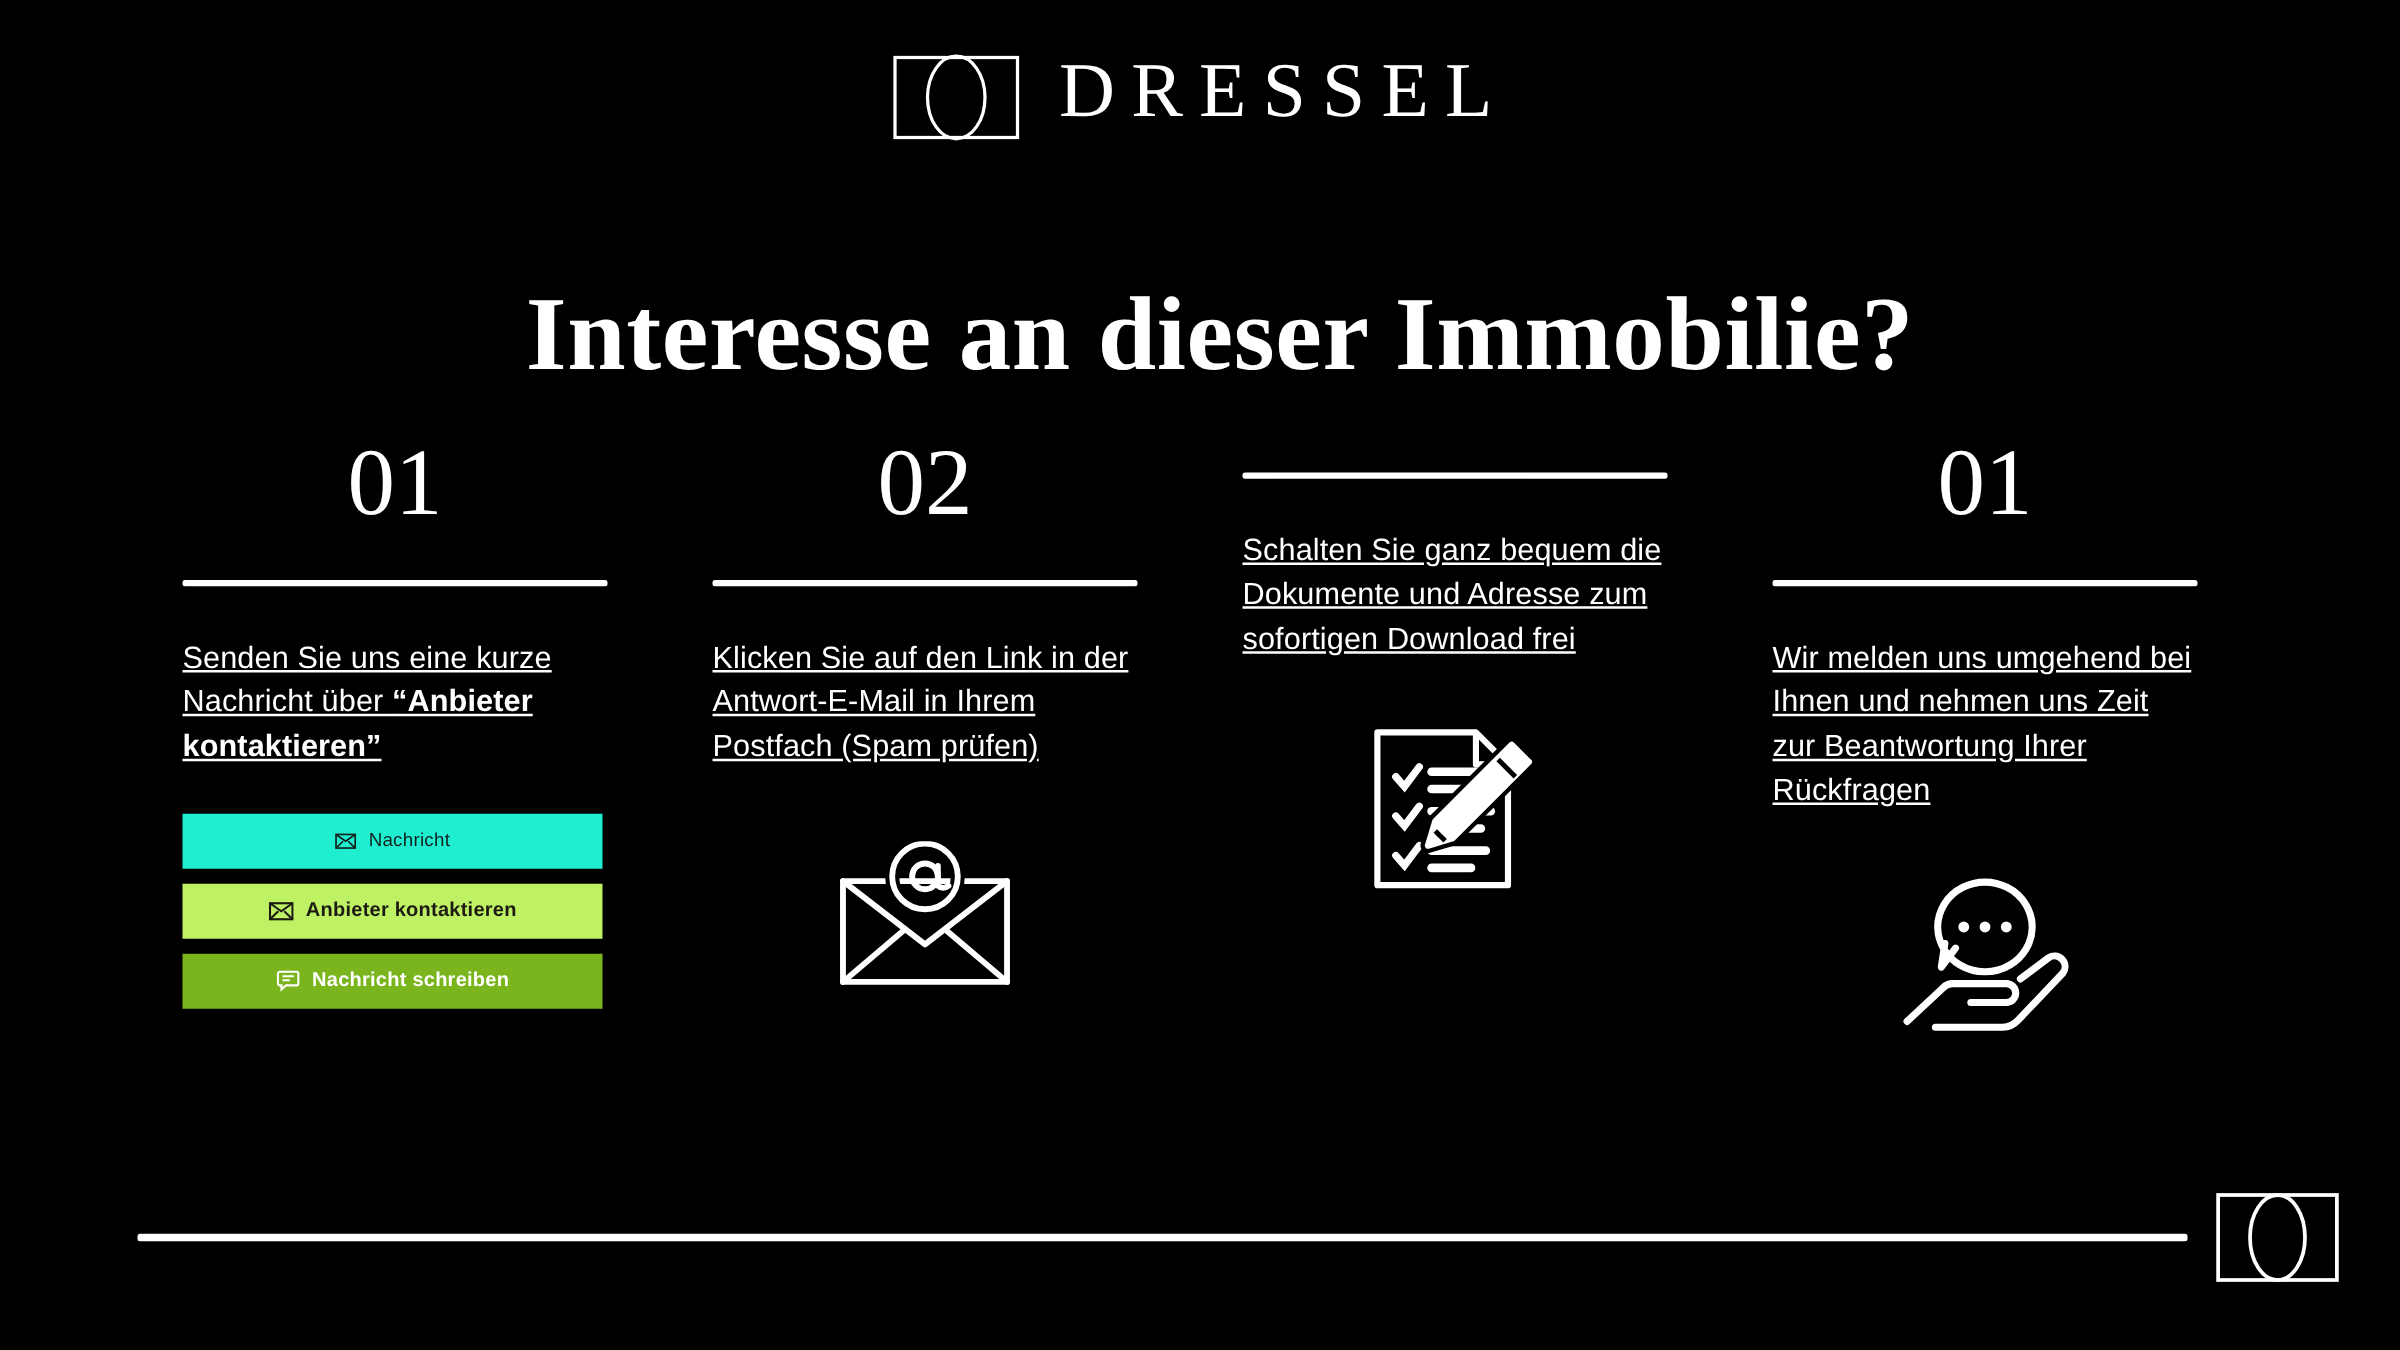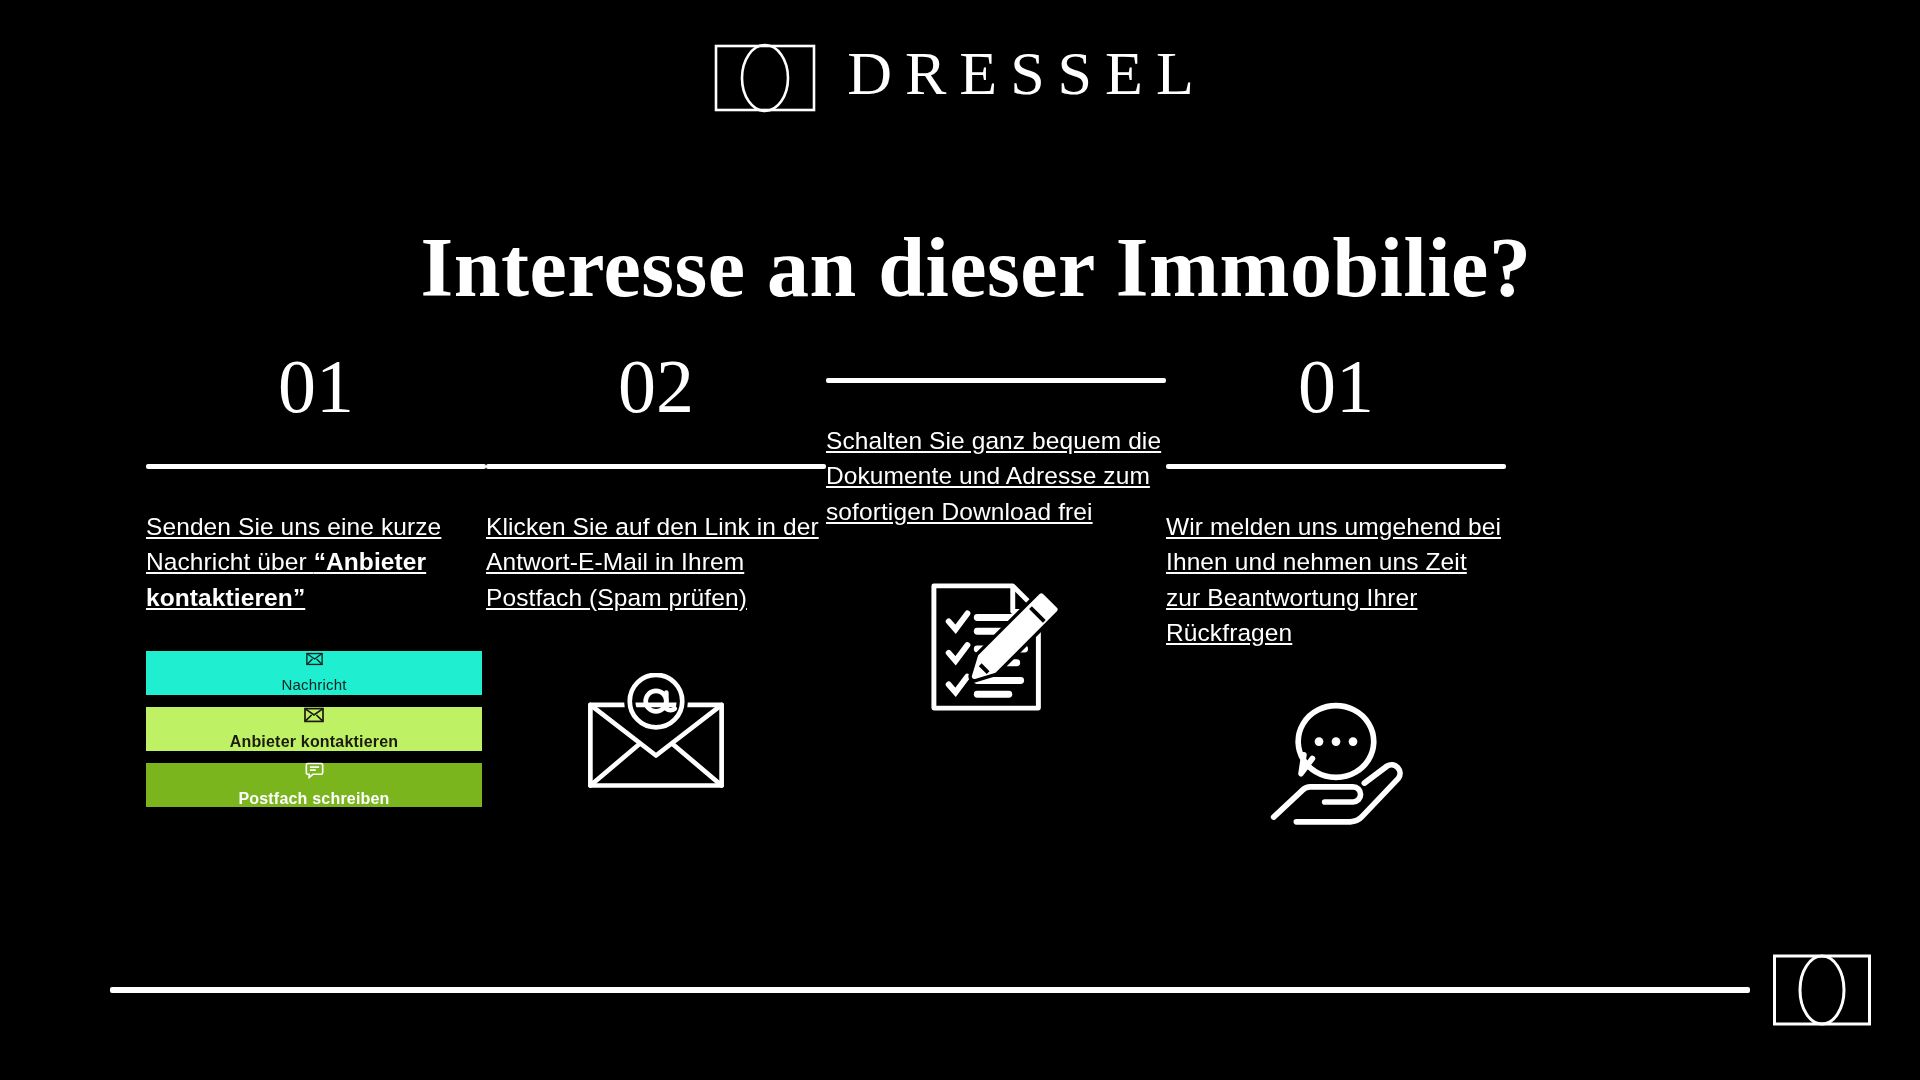--- a/index.html
+++ b/index.html
@@ -57,20 +57,21 @@
     color: #ffffff;
   }
 
   
   .steps {
     position: absolute;
     top: 348px;
     left: 146px;
     width: 1660px;
     display: flex;
+    gap: 84px;
   }
   .step {
     width: 340px;
     flex: 0 0 340px;
     display: flex;
     flex-direction: column;
   }
   .step-number {
     font-family: "Liberation Serif", serif;
     font-size: 76px;
@@ -111,21 +112,20 @@
   .btn {
     height: 44px;
     display: flex;
     align-items: center;
     justify-content: center;
     gap: 10px;
     font-size: 16px;
     font-weight: 700;
     letter-spacing: 0.2px;
     box-sizing: border-box;
-    flex-direction: column;
   }
   .btn svg { display: block; }
   .btn-cyan   { background: #1FEFD0; color: #10231f; font-weight: 400; font-size: 15px; }
   .btn-yellow { background: #bef264; color: #1d1a12; }
   .btn-green  { background: #7AB51D; color: #ffffff; }
 
   
   .step-icon {
     margin-top: 44px;
     height: 148px;
@@ -197,21 +197,21 @@
         </span>
         <span>Anbieter kontaktieren</span>
       </div>
       <div class="btn btn-green">
         <span>
           <svg viewBox="0 0 20 20" width="19" height="19" fill="none" stroke="currentColor" stroke-width="1.7">
             <path d="M3 2.6 H17 A1.6 1.6 0 0 1 18.6 4.2 V12.4 A1.6 1.6 0 0 1 17 14 H8.2 L4.4 17.4 V14 H3 A1.6 1.6 0 0 1 1.4 12.4 V4.2 A1.6 1.6 0 0 1 3 2.6 Z"></path>
             <path d="M5.2 6.4 H14.8 M5.2 9.6 H11.4"></path>
           </svg>
         </span>
-        <span>Postfach schreiben</span>
+        <span>Nachricht schreiben</span>
       </div>
     </div>
   </div>
 
   <div class="step">
     <div class="step-number">02</div>
     <div class="step-rule"></div>
     <div class="step-text">Klicken Sie auf den Link in der Antwort-E-Mail in Ihrem Postfach (Spam prüfen)</div>
     <div class="step-icon">
       <svg viewBox="0 0 160 128" width="150" height="120" fill="none" stroke="#ffffff" stroke-width="5" stroke-linejoin="round" stroke-linecap="round">

